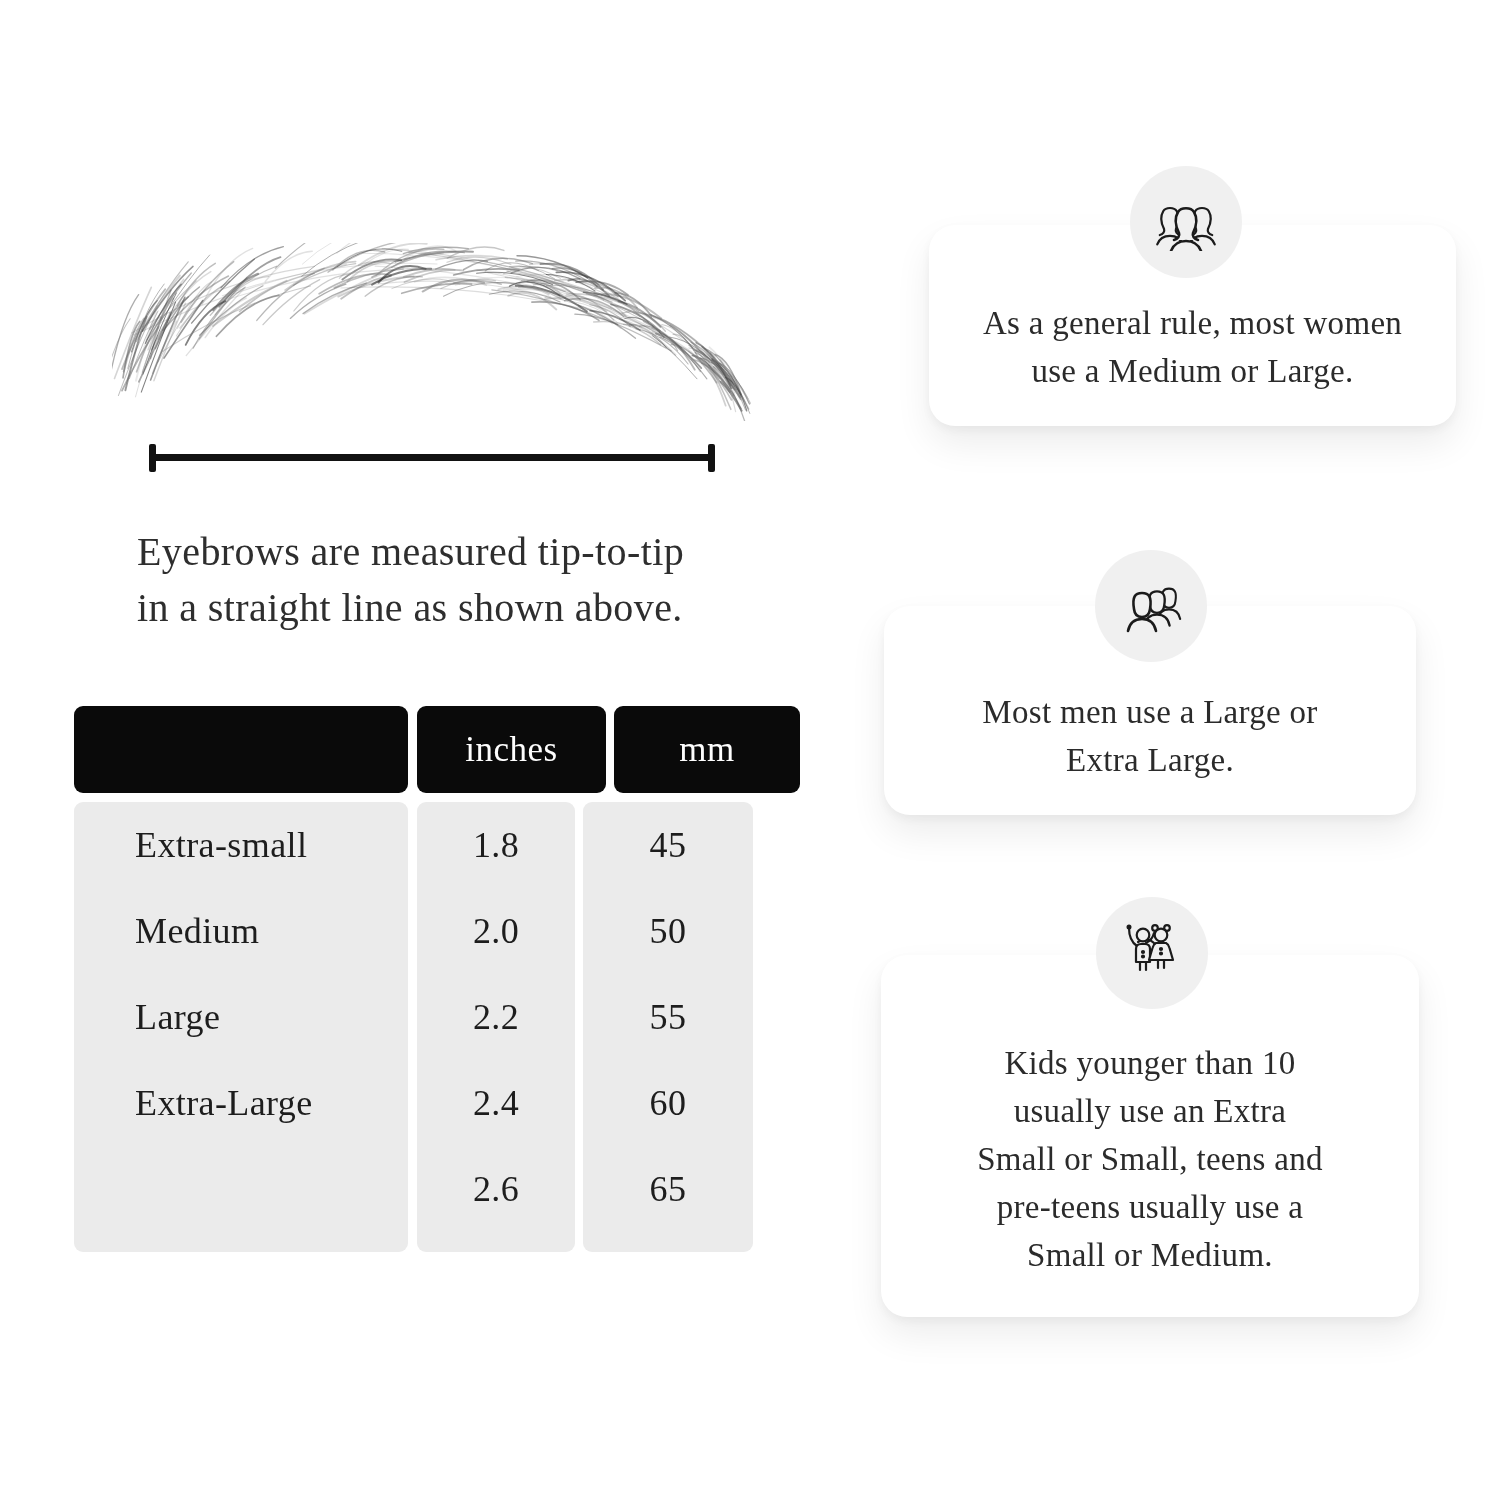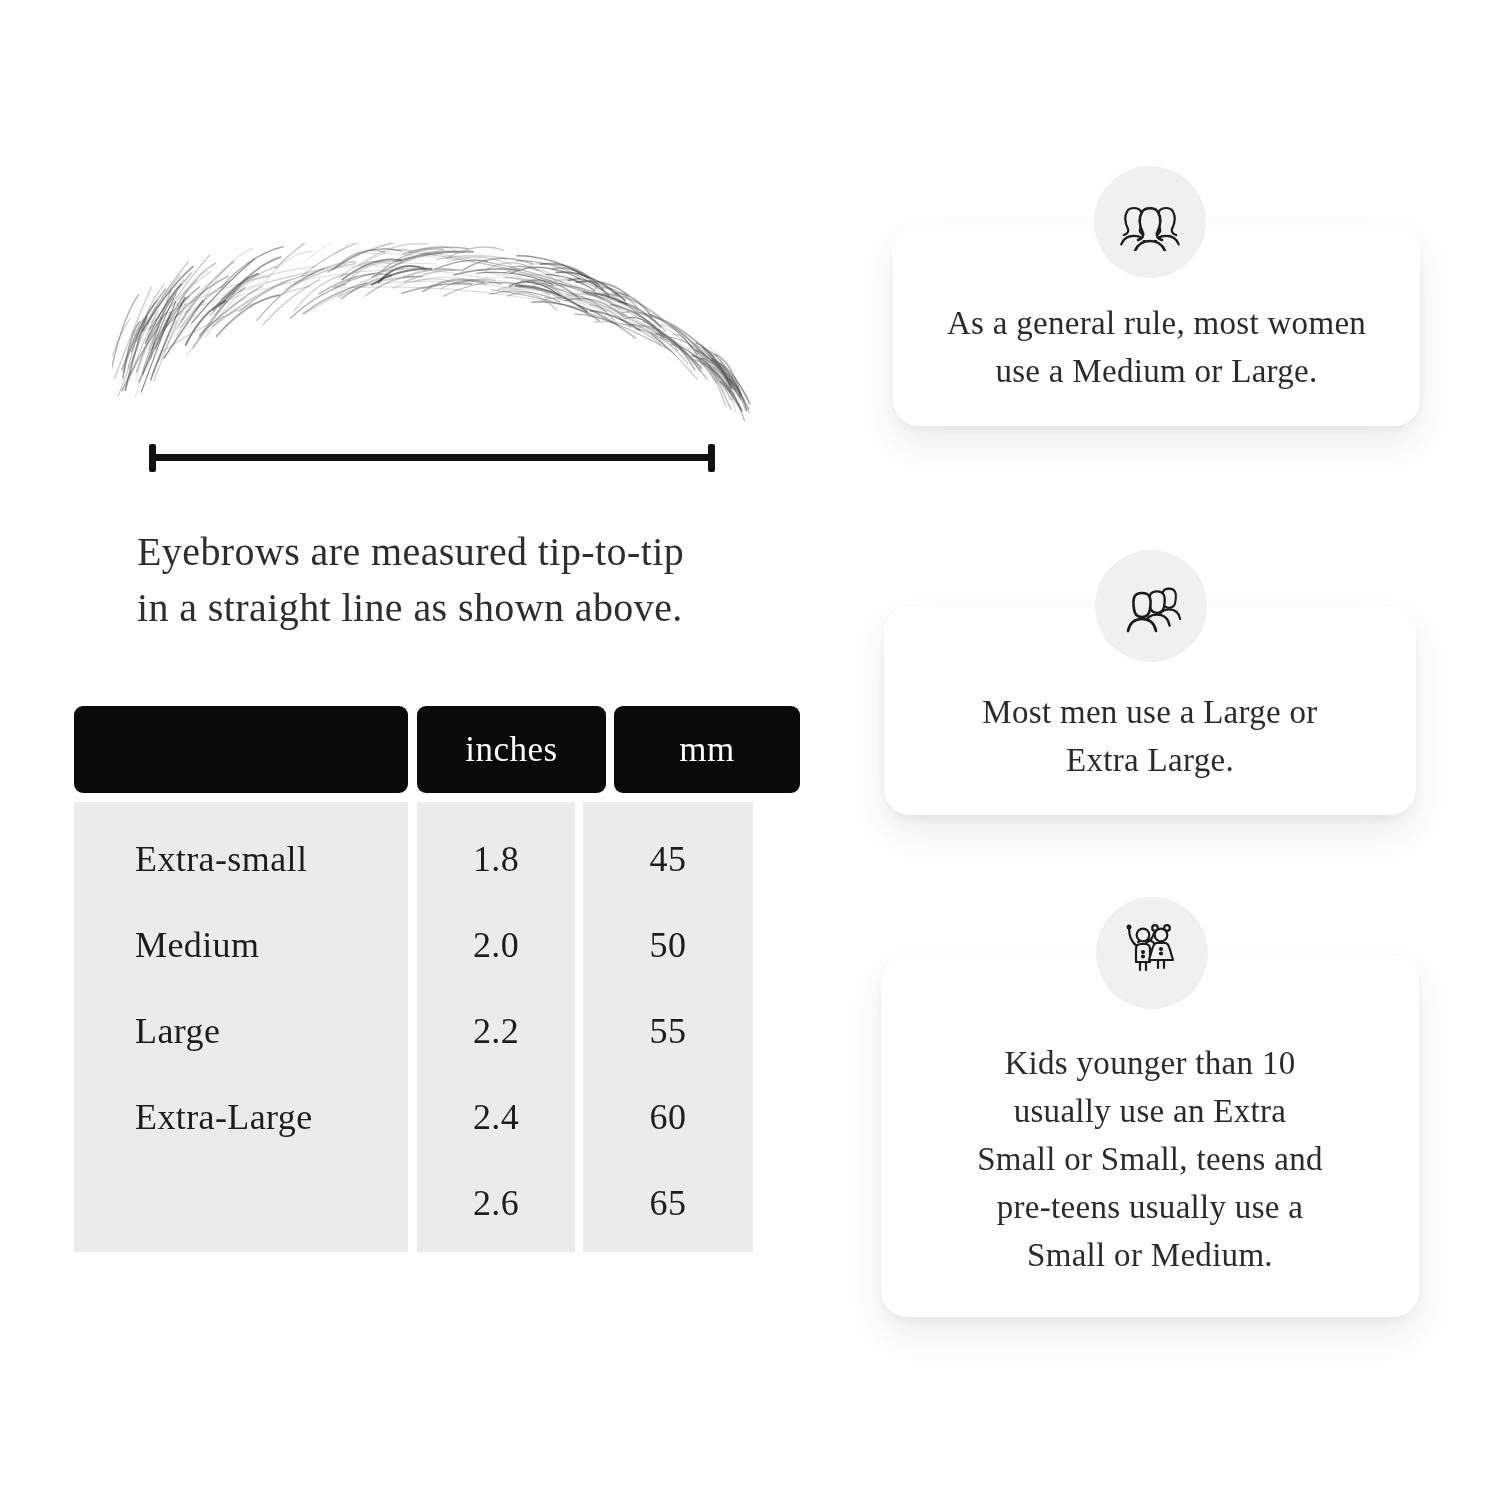--- a/index.html
+++ b/index.html
@@ -34,42 +34,42 @@
   .hdr .h {
     background:#0a0a0a; color:#fefefe; height:87px; border-radius:9px;
     display:flex; align-items:center; justify-content:center;
     font-size:35px; letter-spacing:.5px;
   }
   .hc1 { width:334px; margin-right:9px; }
   .hc2 { width:189px; margin-right:8px; }
   .hc3 { width:186px; }
   .bodycols { display:flex; margin-top:9px; }
   .bcol {
-    background:#ebebeb; border-radius:1px; height:450px; padding-top:14px;
+    background:#ebebeb; border-radius:9px; height:450px; 
   }
   .bc1 { width:334px; margin-right:9px; }
   .bc2 { width:158px; margin-right:8px; }
   .bc3 { width:170px; }
   .cell {
     height:86px; display:flex; align-items:center;
     font-size:36px; color:#1d1d1d; letter-spacing:.4px;
   }
   .bc1 .cell { padding-left:61px; }
   .bc2 .cell, .bc3 .cell { justify-content:center; }
 
   
   .card {
     position:absolute; background:#ffffff; border-radius:26px;
     box-shadow:0 18px 36px rgba(0,0,0,.075), 0 4px 10px rgba(0,0,0,.045);
     display:flex; justify-content:center; align-items:flex-start;
   }
   .card .txt {
     text-align:center; font-size:33px; line-height:48px; color:#2b2b2b; letter-spacing:.3px;
   }
-  .card1 { left:893px; top:225px; width:527px; height:201px; padding-top:74px; }
+  .card1 { left:929px; top:225px; width:527px; height:201px; padding-top:74px; }
   .card2 { left:884px; top:606px; width:532px; height:209px; padding-top:82px; }
   .card3 { left:881px; top:955px; width:538px; height:362px; padding-top:84px; }
 
   .badge {
     position:absolute; width:112px; height:112px; border-radius:50%;
     background:#f0f0f0; display:flex; align-items:center; justify-content:center;
   }
   .card1 .badge { left:201px; top:-59px; }
   .card2 .badge { left:211px; top:-56px; }
   .card3 .badge { left:215px; top:-58px; }

